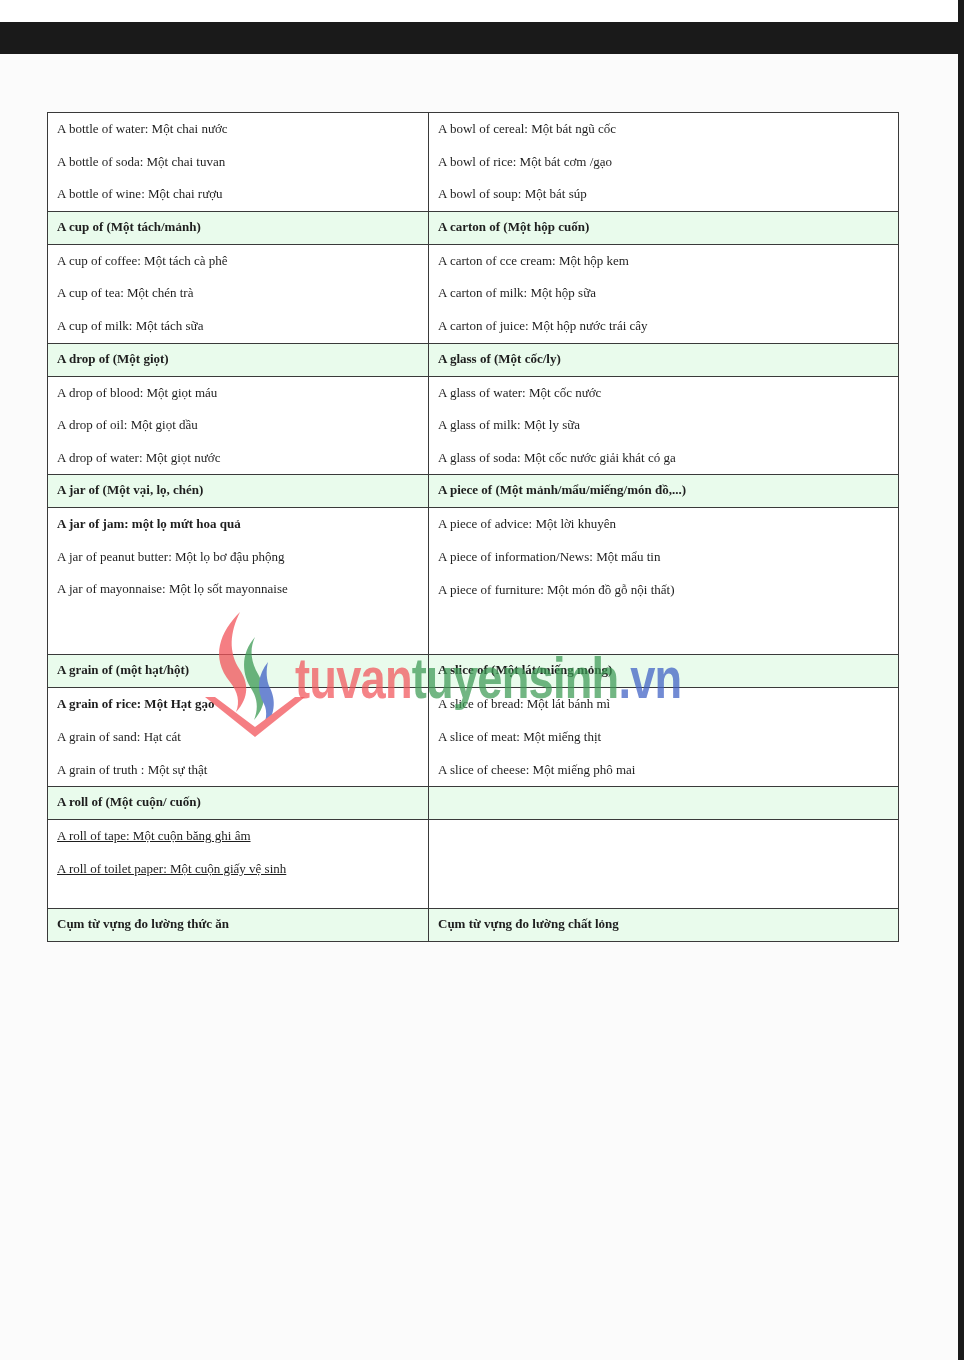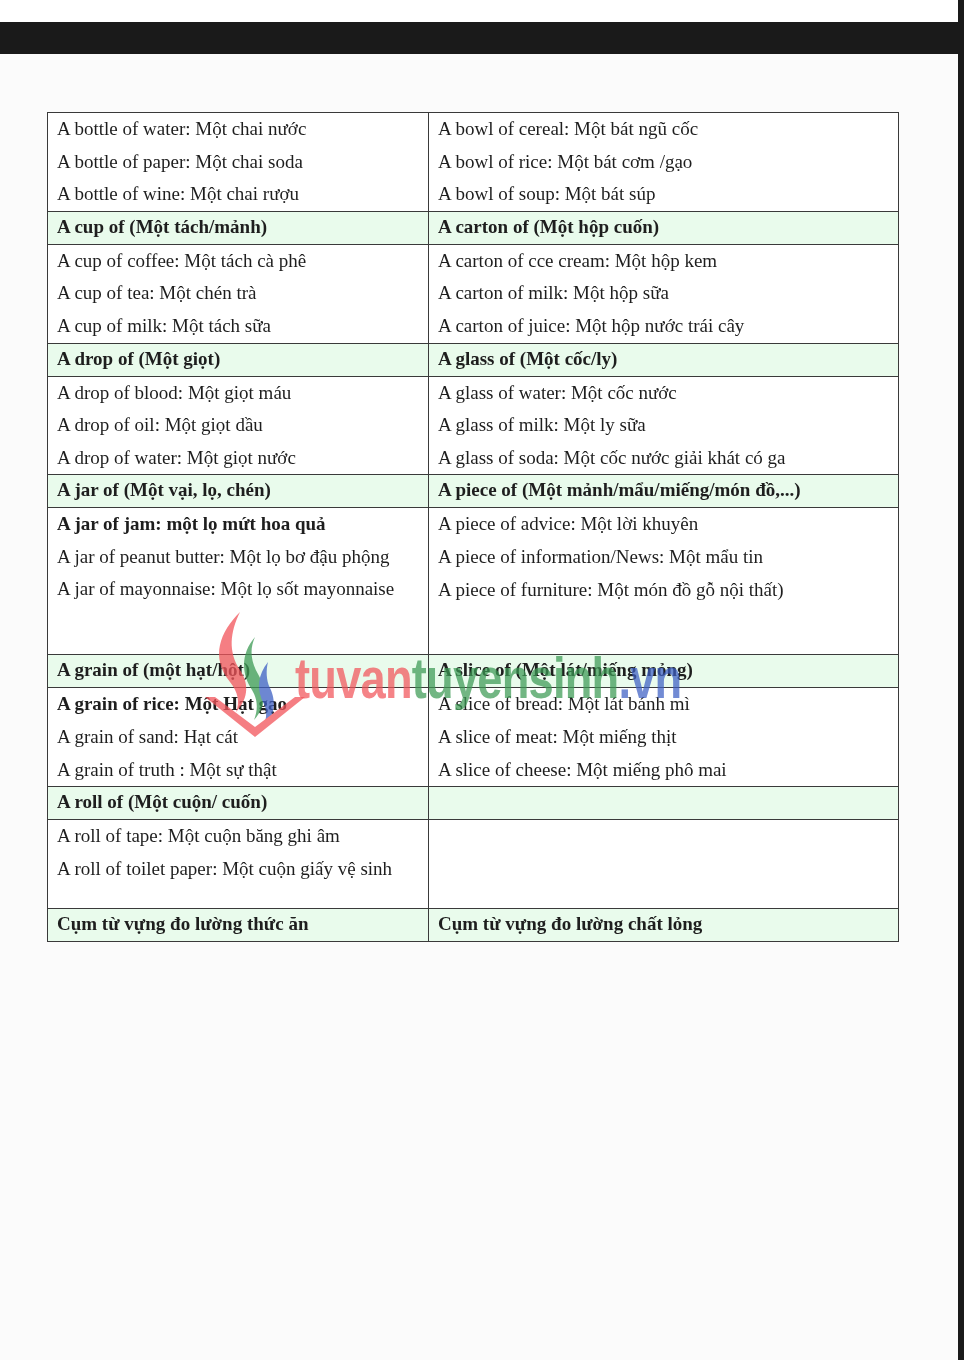--- a/index.html
+++ b/index.html
@@ -10,21 +10,21 @@
       color: #1e1e1e;
     }
     .top-strip { position: absolute; left: 0; top: 0; width: 958px; height: 22px; background: #ffffff; }
     .dark-bar { position: absolute; left: 0; top: 22px; width: 964px; height: 32px; background: #1a1a1a; }
     .right-edge { position: absolute; left: 958px; top: 0; width: 6px; height: 1360px; background: #1a1a1a; }
     .page { position: absolute; left: 0; top: 54px; width: 958px; height: 1306px; background: #fbfbfb; }
 
     table.vocab {
       position: absolute; left: 47px; top: 112px; width: 851px;
       border-collapse: collapse; table-layout: fixed;
-      font-size: 19px; line-height: 32.6px;
+      font-size: 13px; line-height: 32.6px;
     }
     table.vocab col.c1 { width: 381px; }
     table.vocab col.c2 { width: 470px; }
     table.vocab td {
       border: 1.5px solid #3a3a3a;
       padding: 0 8px 0 9px;
       vertical-align: top;
       background: #ffffff;
     }
     table.vocab tr.hdr td {
@@ -62,21 +62,21 @@
 
 <table class="vocab">
   <colgroup>
       <col class="c1">
       <col class="c2">
     </colgroup>
   <tbody id="vocab-body">
       <tr>
         <td>
           <span class="line">A bottle of water: Một chai nước</span>
-          <span class="line">A bottle of paper: Một chai soda</span>
+          <span class="line">A bottle of soda: Một chai tuvan</span>
           <span class="line">A bottle of wine: Một chai rượu</span>
         </td>
         <td>
           <span class="line">A bowl of cereal: Một bát ngũ cốc</span>
           <span class="line">A bowl of rice: Một bát cơm /gạo</span>
           <span class="line">A bowl of soup: Một bát súp</span>
         </td>
       </tr>
       <tr class="hdr">
         <td>A cup of (Một tách/mảnh)</td>
@@ -140,21 +140,21 @@
           <span class="line">A slice of bread: Một lát bánh mì</span>
           <span class="line">A slice of meat: Một miếng thịt</span>
           <span class="line">A slice of cheese: Một miếng phô mai</span>
         </td>
       </tr>
       <tr class="hdr">
         <td>A roll of (Một cuộn/ cuốn)</td>
         <td></td>
       </tr>
       <tr>
-        <td style="height: 88px;">
+        <td style="height: 88px; text-decoration: underline;">
           <span class="line">A roll of tape: Một cuộn băng ghi âm</span>
           <span class="line just">A roll of toilet paper: Một cuộn giấy vệ sinh</span>
         </td>
         <td></td>
       </tr>
       <tr class="hdr">
         <td>Cụm từ vựng đo lường thức ăn</td>
         <td>Cụm từ vựng đo lường chất lỏng</td>
       </tr>
     </tbody>

